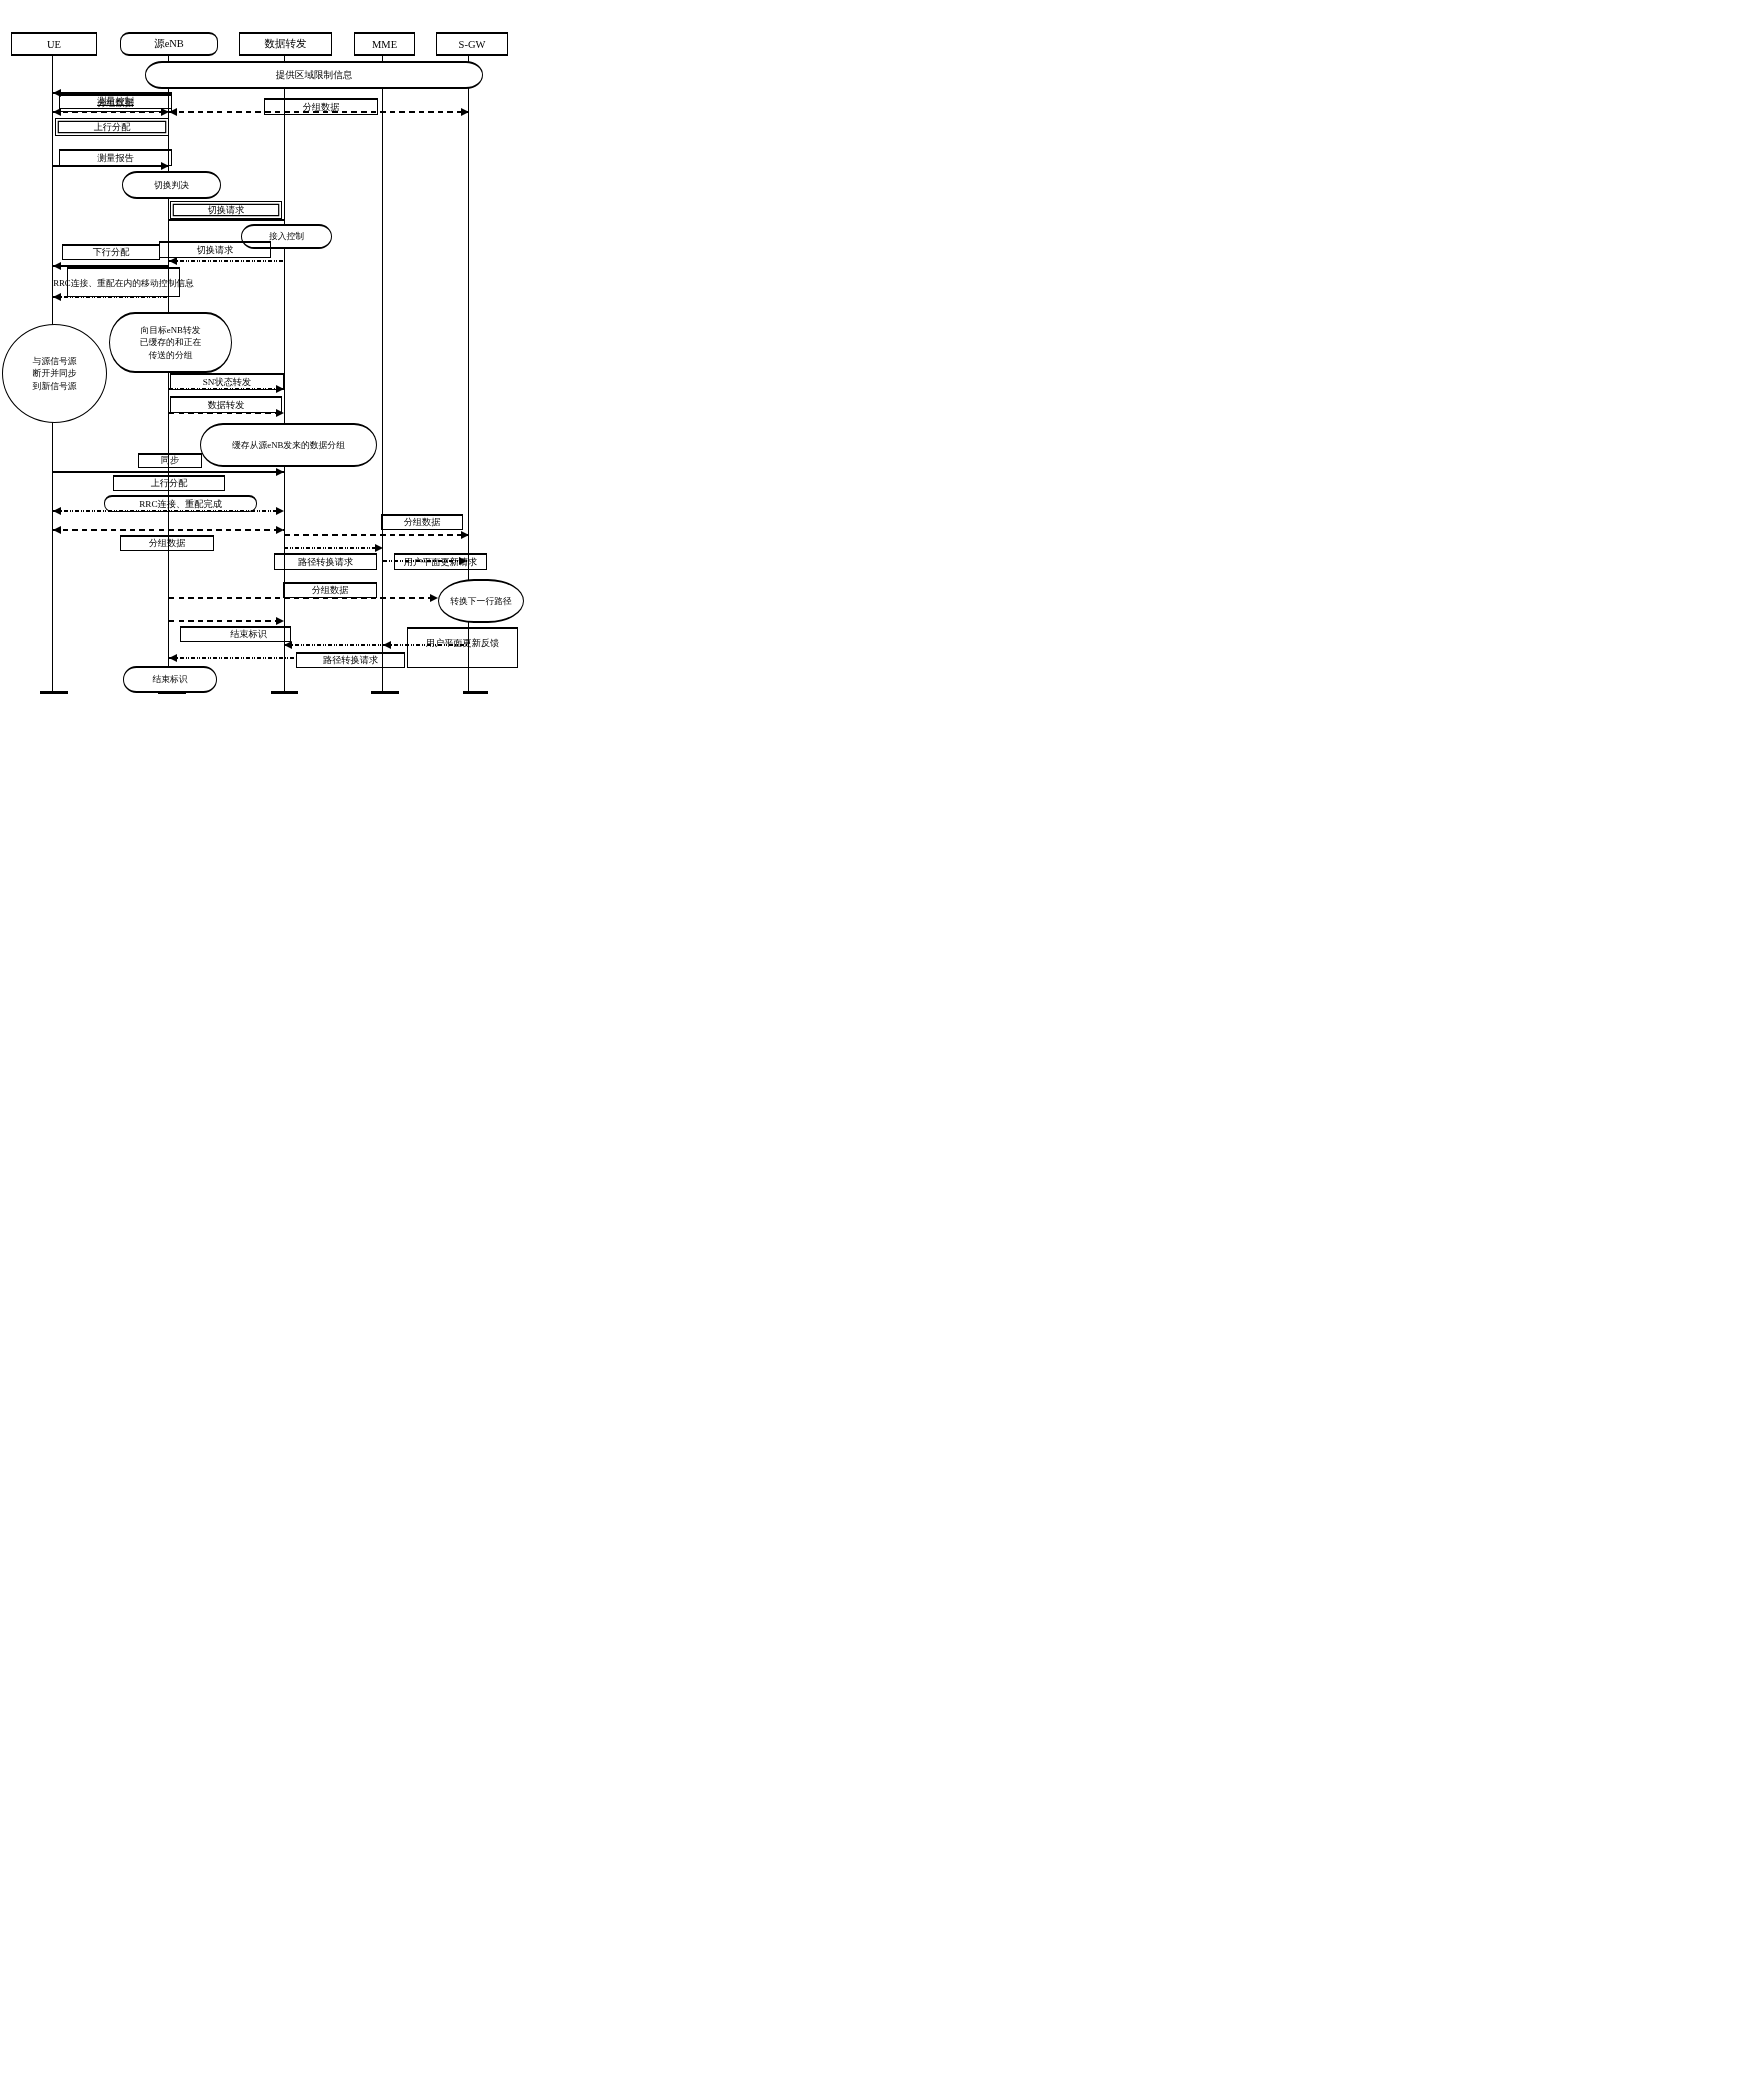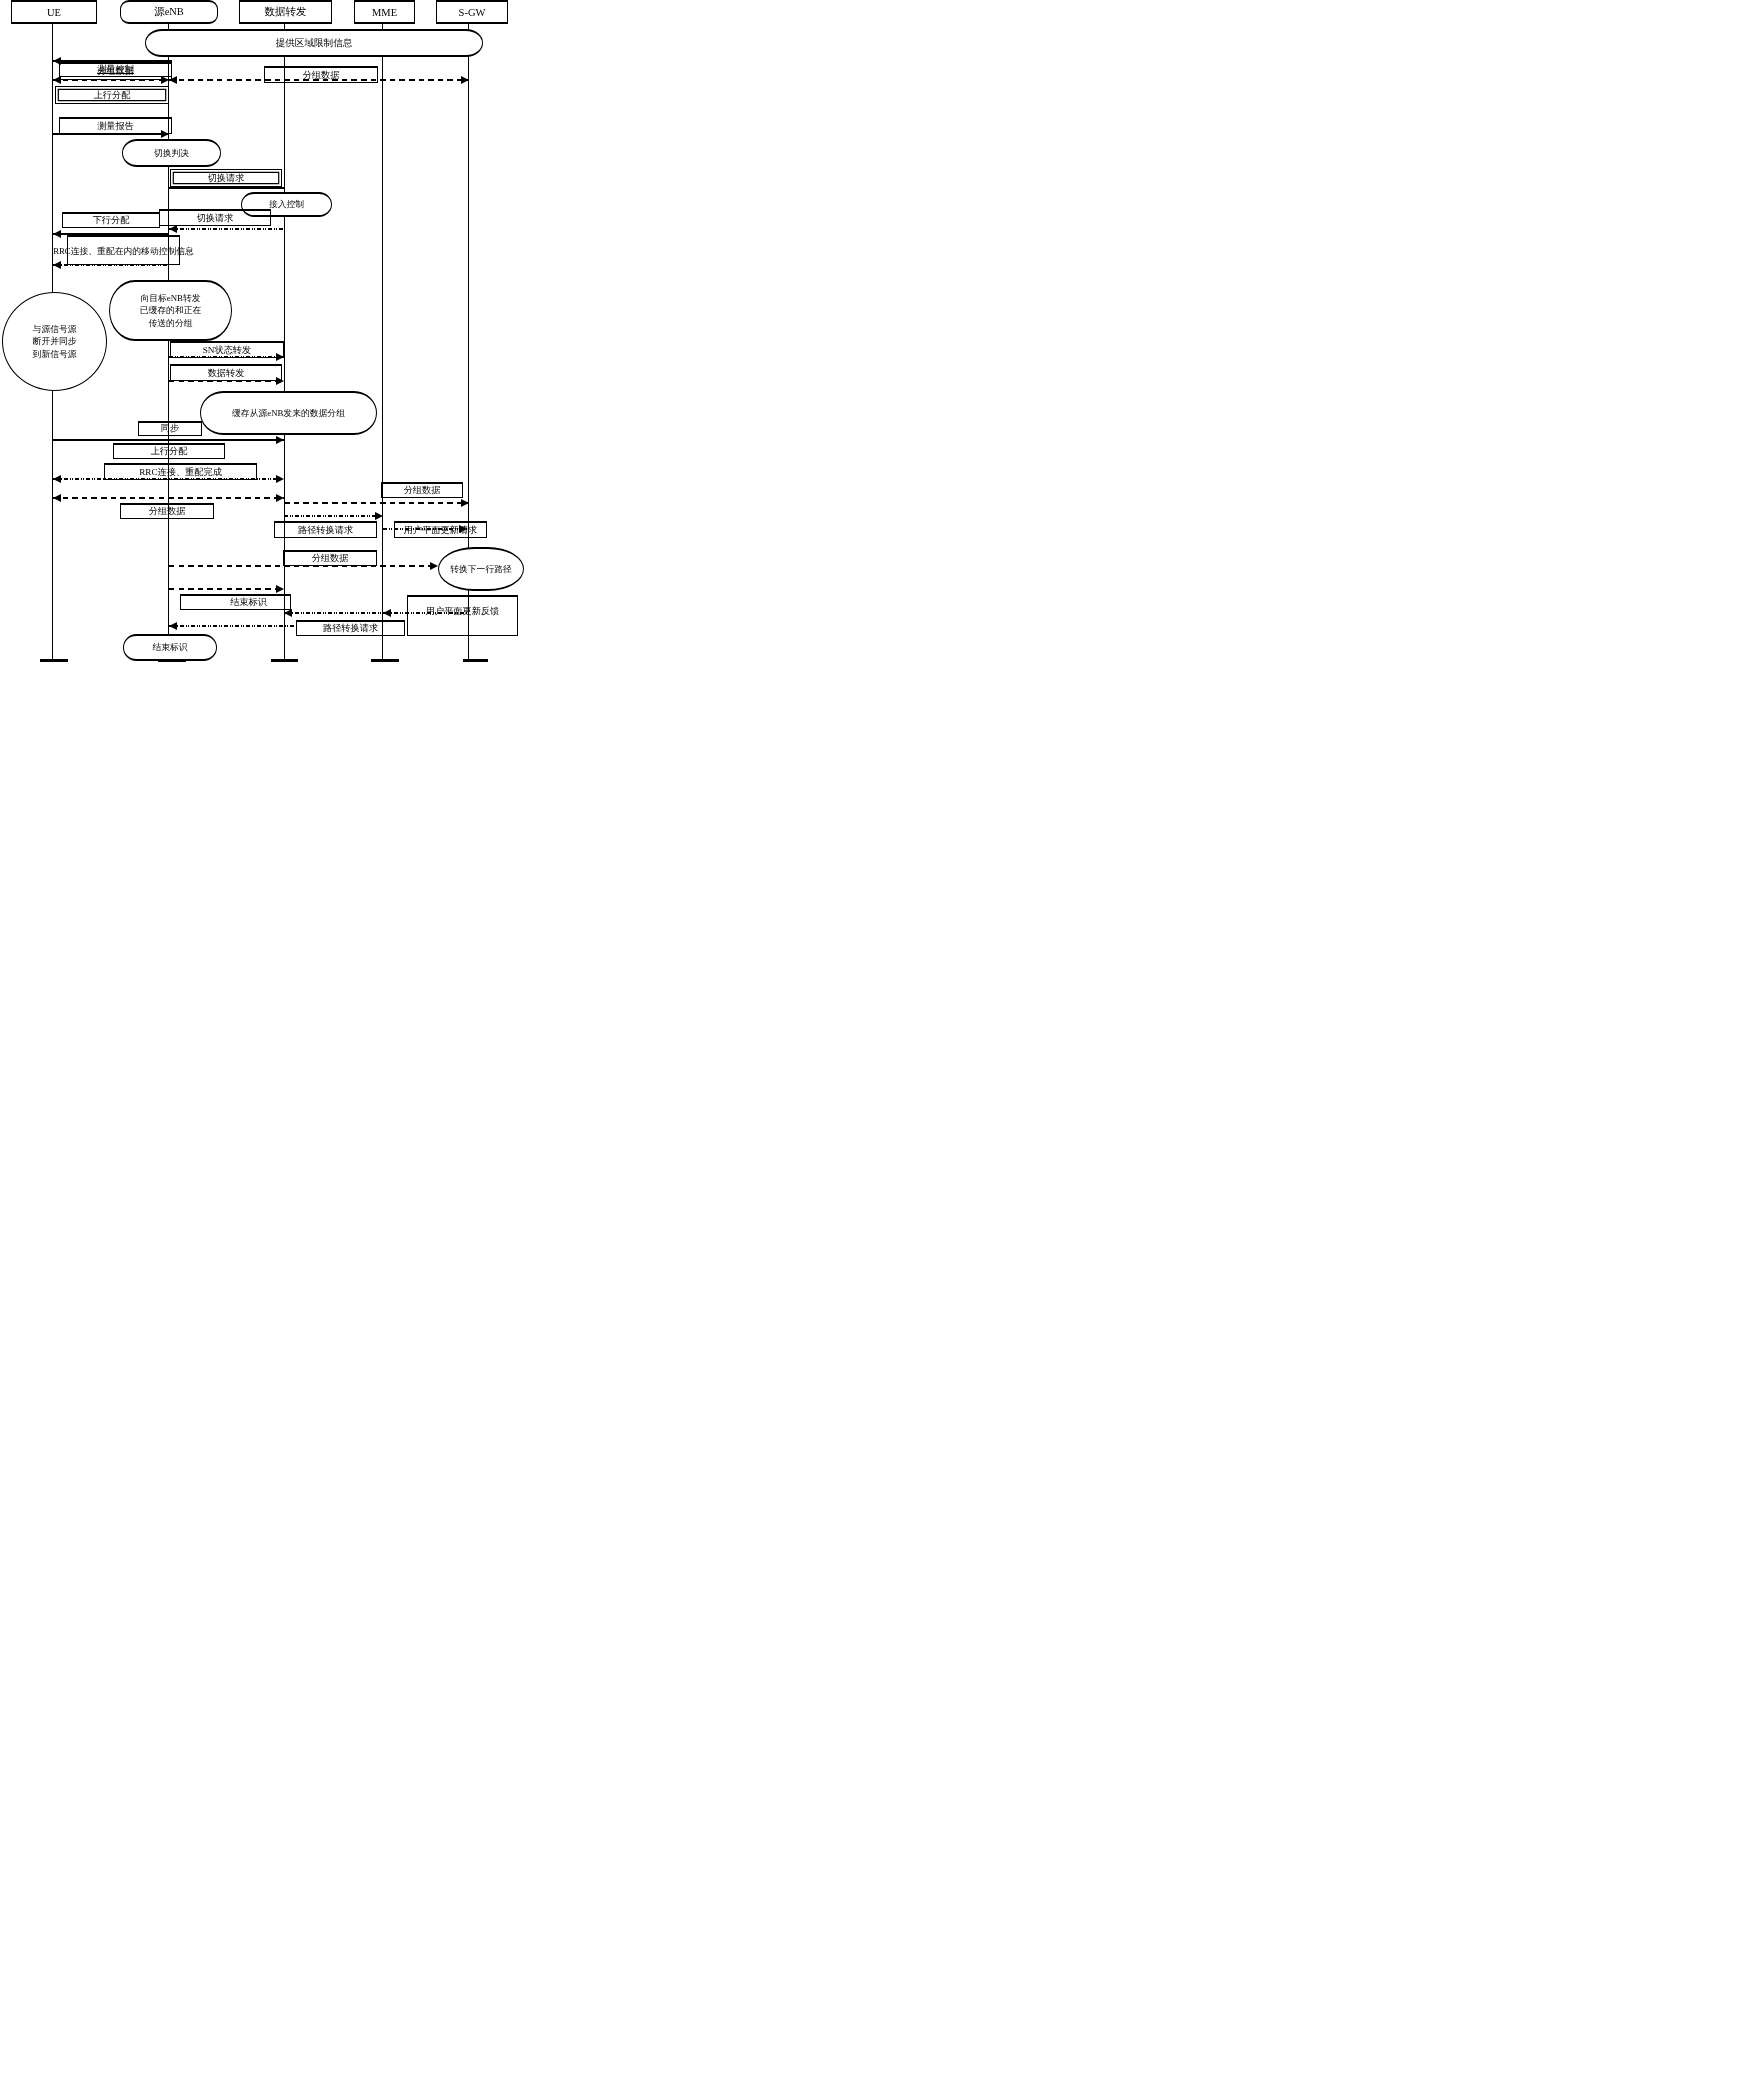--- a/index.html
+++ b/index.html
@@ -1,18 +1,18 @@
 <!DOCTYPE html>
 <html style="font-size:6.7px"><head>
 <meta charset="utf-8">
 <style>
   html,body{margin:0;padding:0;background:#fff;}
   #stage{
     position:relative;width:526px;height:663px;background:#fff;
-    font-family:"Liberation Serif","DejaVu Serif",serif;color:#000;overflow:hidden;
+    font-family:"Liberation Serif","DejaVu Serif",serif;color:#000;overflow:hidden;margin-top:32px;
   }
   .life{position:absolute;width:0.8px;background:#000;z-index:0;}
   .head{
     position:absolute;top:0;height:20px;background:#fff;z-index:2;
     border:0.8px solid #000;border-top:2.5px solid #000;border-bottom:2.5px solid #000;
     display:flex;align-items:center;justify-content:center;font-size:10.5px;
   }
   .lbox{
     position:absolute;z-index:2;background:transparent;
     border:0.8px solid #000;border-top-width:2.1px;border-bottom-width:1.7px;
@@ -179,21 +179,21 @@
     </div>
   <div class="ar sold" style="left:53px;top:440px;width:231px;">
       <div class="ln"></div>
       <div class="ah r"></div>
     </div>
 
   <div class="lbox" style="left:113px;top:443px;width:110px;height:13px;">
       <span>上行分配</span>
     </div>
 
-  <div class="lbox" style="left:104px;top:463px;width:151px;height:14px;">
+  <div class="lbox" style="left:104px;top:463px;width:151px;height:14px;border-radius:8px;">
       <span>RRC连接、重配完成</span>
     </div>
   <div class="ar ddot" style="left:53px;top:479px;width:231px;">
       <div class="ln"></div>
       <div class="ah l"></div>
       <div class="ah r"></div>
     </div>
 
   <div class="lbox" style="left:381px;top:482px;width:80px;height:13.4px;">
       <span>分组数据</span>

